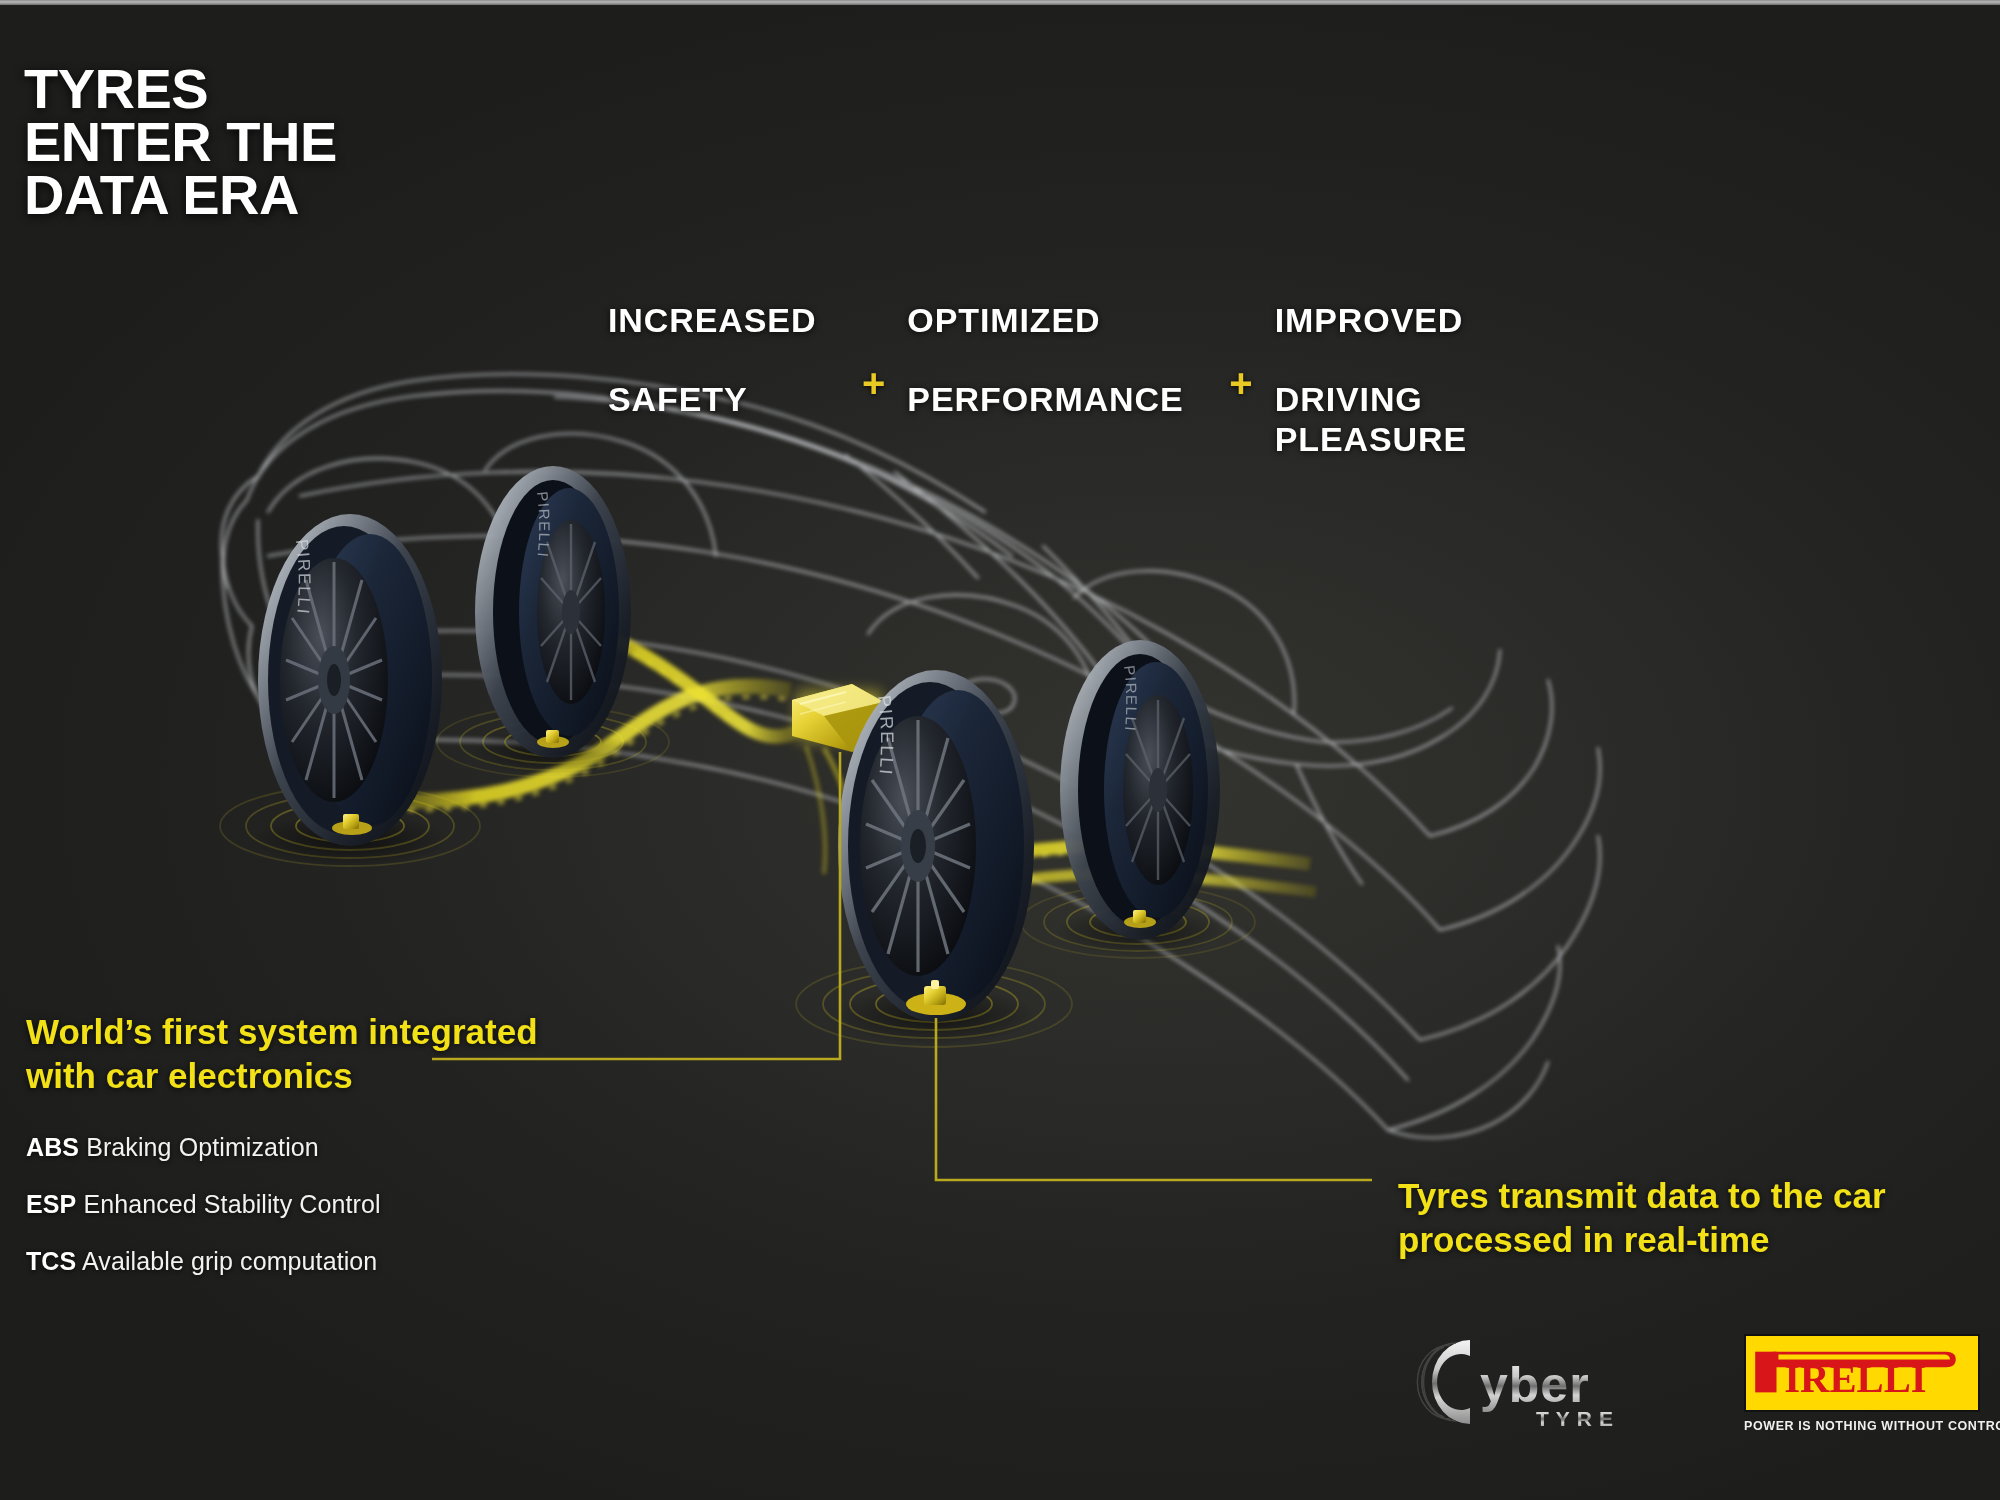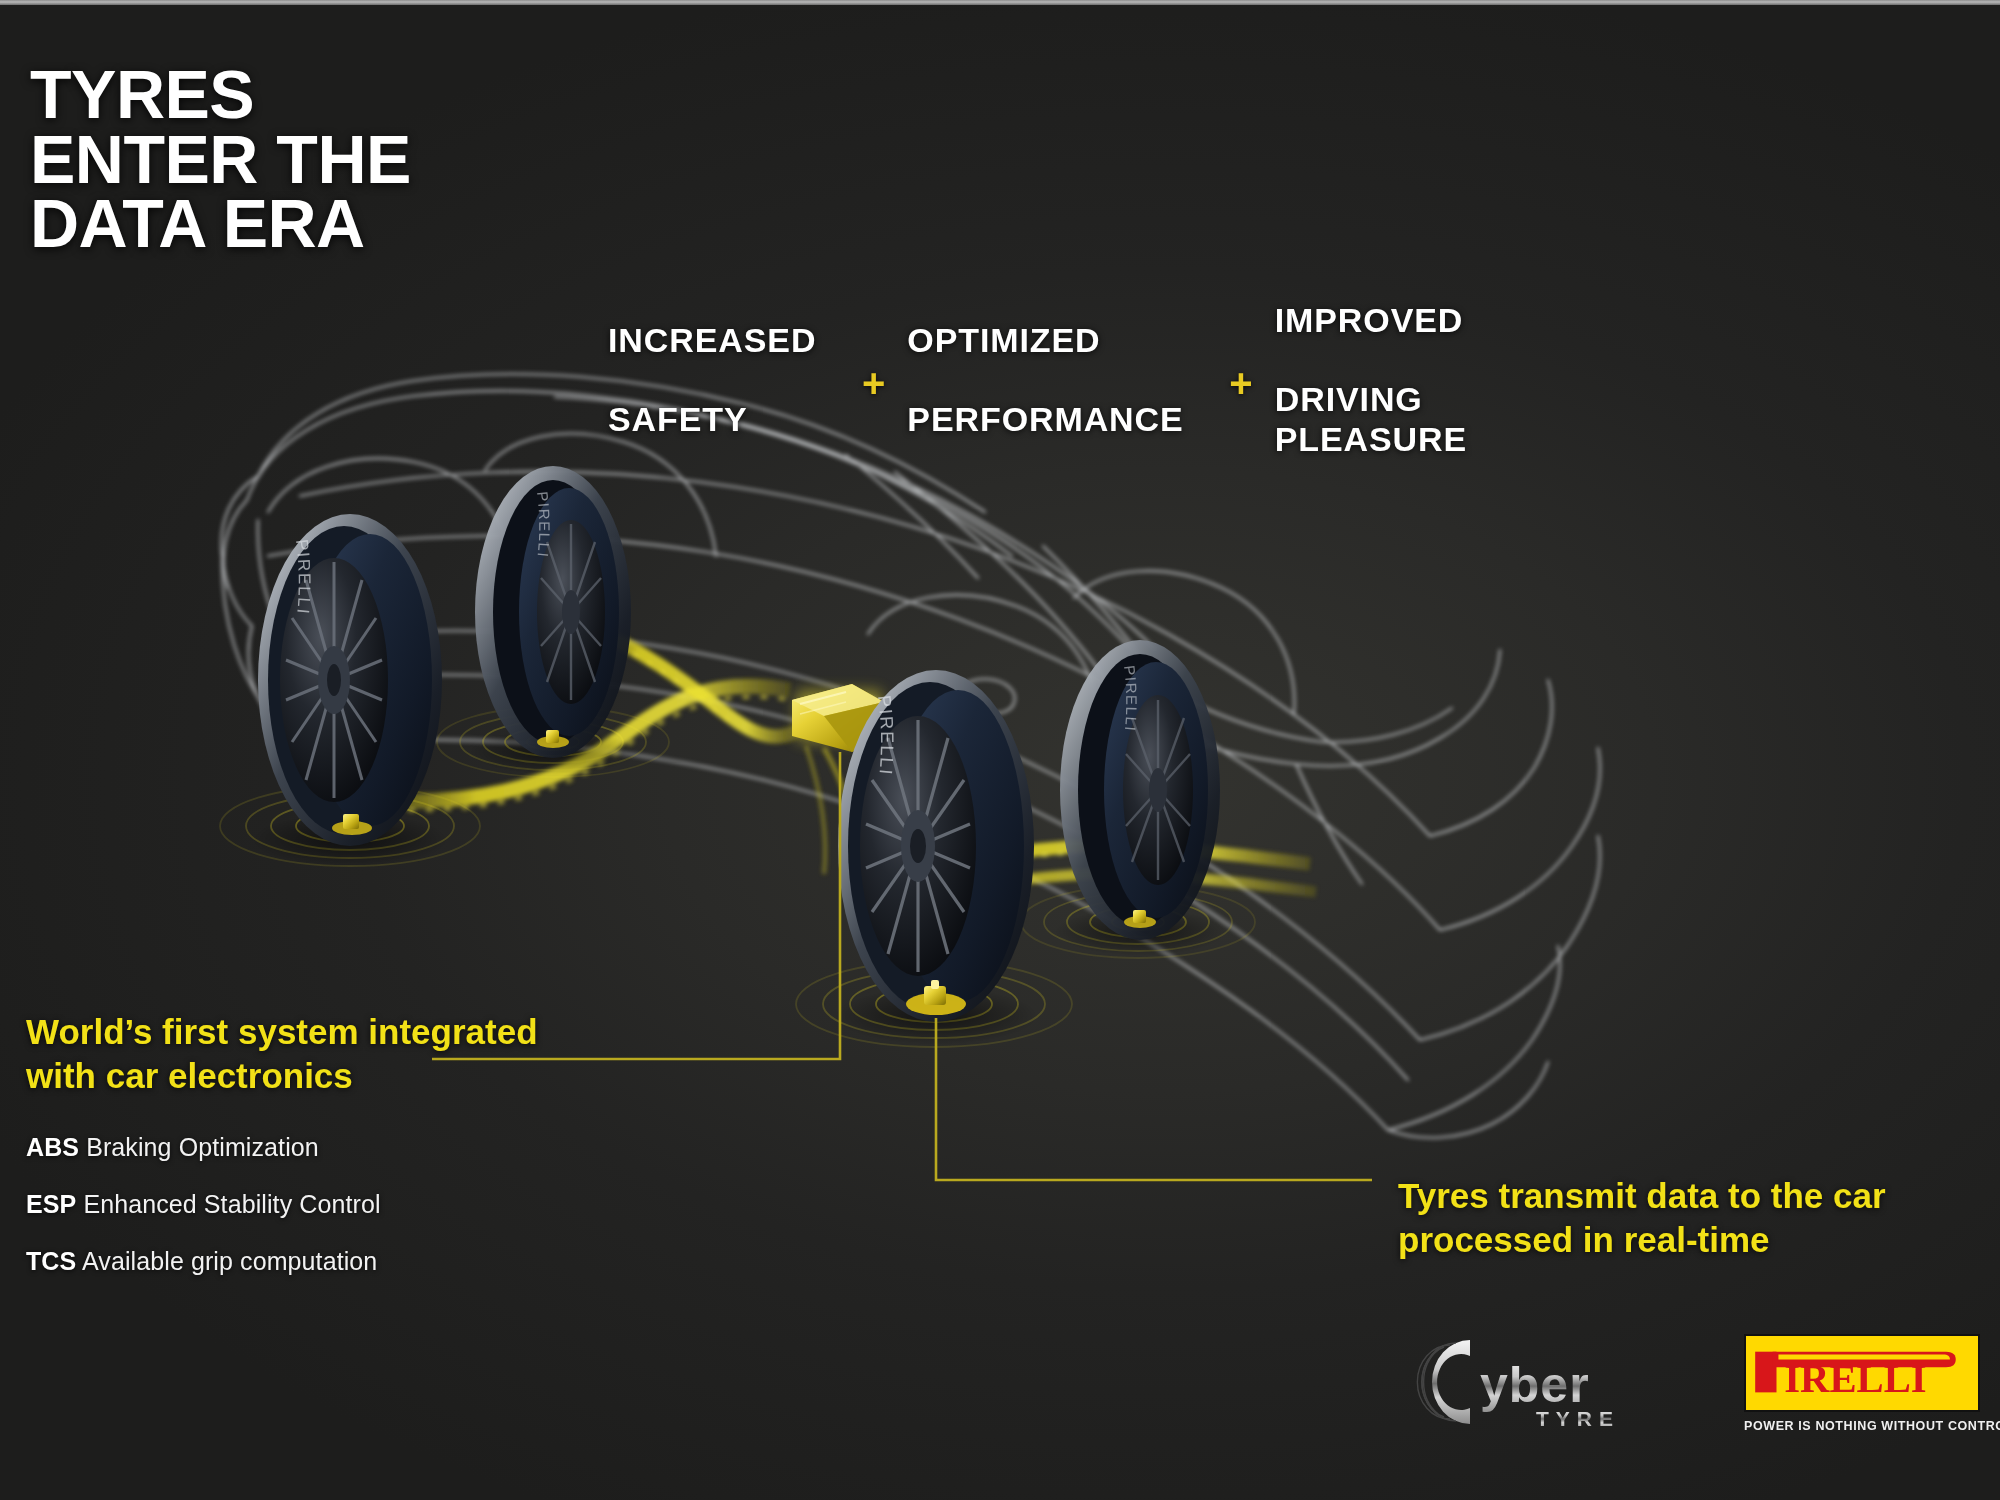--- a/index.html
+++ b/index.html
@@ -19,33 +19,33 @@
     overflow:hidden;
   }
   #topband {
     position:absolute; top:0; left:0; width:2000px; height:5px;
     background:linear-gradient(180deg,#8e8e8e 0%, #b9b9b9 40%, #6d6d6d 100%);
     z-index:40;
   }
 
   
   #title {
-    position:absolute; left:30px; top:62px; z-index:25;
+    position:absolute; left:24px; top:62px; z-index:25;
     color:#fff;
-    font-size:68px; line-height:0.95;
+    font-size:56px; line-height:0.95;
     font-weight:bold;
     letter-spacing:-0.5px;
     text-shadow:0 2px 10px rgba(0,0,0,.85);
   }
   #title .tl { display:block; white-space:nowrap; }
 
   
   #tagline {
     position:absolute; left:608px; top:262px; z-index:25;
-    display:flex; align-items:center; gap:0px;
+    display:flex; align-items:flex-start; gap:0px;
     color:#fff;
   }
   .tg-item {
     font-size:34px; line-height:1.16;
     font-weight:bold; letter-spacing:0.9px;
     white-space:pre-line;
     text-shadow:0 1px 6px rgba(0,0,0,.8);
   }
   .tg-plus {
     font-size:40px; font-weight:bold;

